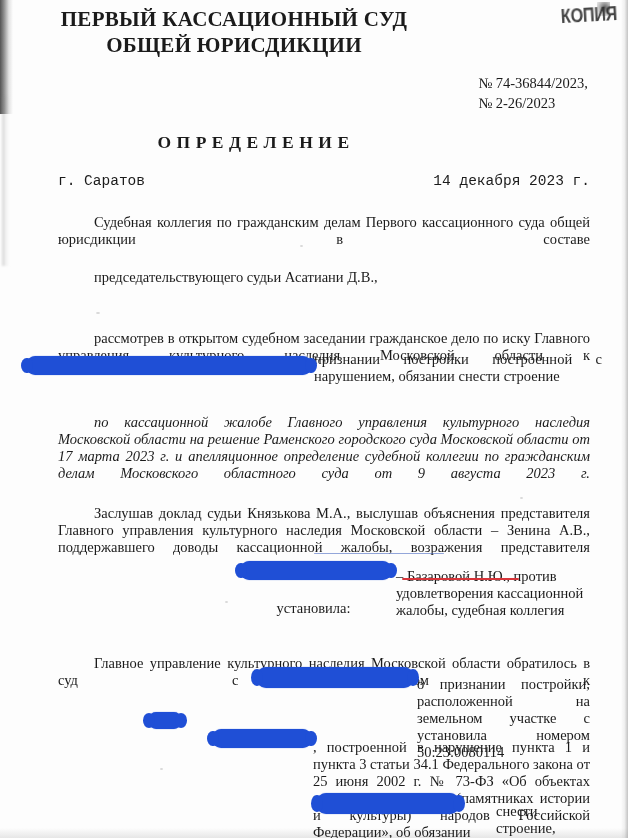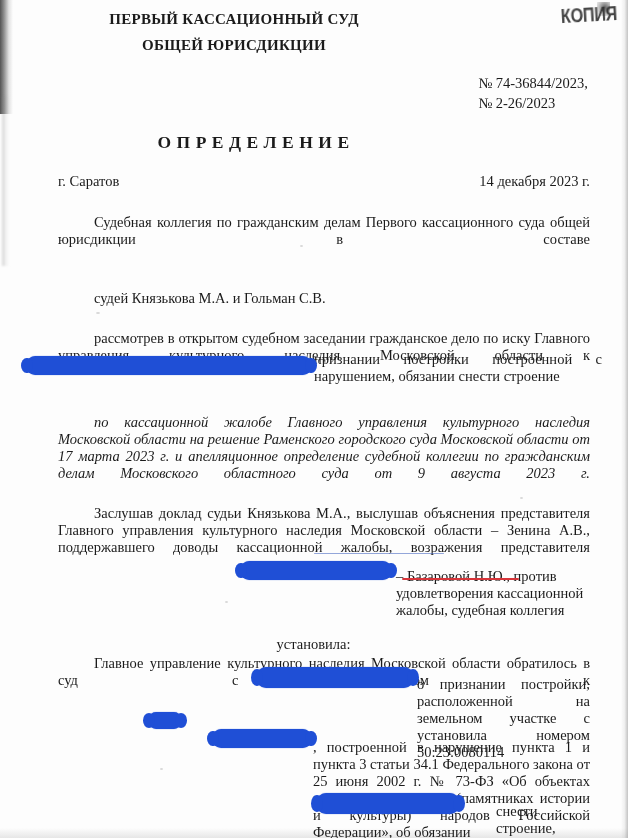--- a/index.html
+++ b/index.html
@@ -92,21 +92,21 @@
     width: 628px;
     height: 838px;
   }
 
   .head-title {
     position: absolute;
     left: 0;
     top: 6px;
     width: 512px;
     text-align: center;
-    font-size: 15px;
+    font-size: 21px;
     font-weight: bold;
     line-height: 26px;
     letter-spacing: 0.3px;
     padding-left: 28px;
     padding-right: 72px;
     box-sizing: border-box;
   }
   .head-title .l2 { display: block; }
 
   .kopiya-stamp {
@@ -148,20 +148,21 @@
   }
 
   .place-date {
     position: absolute;
     left: 58px;
     right: 38px;
     top: 173px;
     font-size: 14.5px;
     display: flex;
     justify-content: space-between;
+    font-family: Liberation Mono, monospace;
   }
 
   .para {
     position: absolute;
     left: 58px;
     right: 38px;
     font-size: 14.5px;
     line-height: 17px;
     text-align: justify;
     text-indent: 36px;
@@ -179,21 +180,21 @@
     left: 94px;
     right: 38px;
     font-size: 14.5px;
     line-height: 21.2px;
     text-align: left;
   }
 
   .ustanovila {
     position: absolute;
     left: 0;
-    top: 636px;
+    top: 600px;
     width: 628px;
     text-align: center;
     font-size: 14.5px;
     padding-right: 1px;
     box-sizing: border-box;
   }
 
   
   .redact {
     position: absolute;
@@ -271,21 +272,21 @@
 
     <div class="opredelenie">ОПРЕДЕЛЕНИЕ</div>
 
     <div class="place-date">
       <span>г. Саратов</span>
       <span>14 декабря 2023 г.</span>
     </div>
 
     <div class="para justify-full" style="top:214px;">Судебная коллегия по гражданским делам Первого кассационного суда общей юрисдикции в составе</div>
 
-    <div class="block-indent" style="top:288px;">судей Князькова М.А. и Гольман С.В.</div>
+    <div class="block-indent" style="top:267px;">председательствующего судьи Асатиани Д.В.,</div>
 
     <div class="para justify-full" style="top:330px;">рассмотрев в открытом судебном заседании гражданское дело по иску Главного управления культурного наследия Московской области к</div>
     <div class="para no-indent" style="top:351px; left:314px; right:26px; text-align:justify;">признании постройки построенной с нарушением, обязании снести строение</div>
 
     <div class="para justify-full" style="top:414px;font-style:italic;">по кассационной жалобе Главного управления культурного наследия Московской области на решение Раменского городского суда Московской области от 17 марта 2023 г. и апелляционное определение судебной коллегии по гражданским делам Московского областного суда от 9 августа 2023 г.</div>
 
     <div class="para justify-full" style="top:505px;">Заслушав доклад судьи Князькова М.А., выслушав объяснения представителя Главного управления культурного наследия Московской области – Зенина А.В., поддержавшего доводы кассационной жалобы, возражения представителя</div>
     <div class="para no-indent" style="top:568px; left:396px; right:38px; text-align:left;">– Базаровой Н.Ю., против удовлетворения кассационной жалобы, судебная коллегия</div>
 
     <div class="ustanovila">установила:</div>

